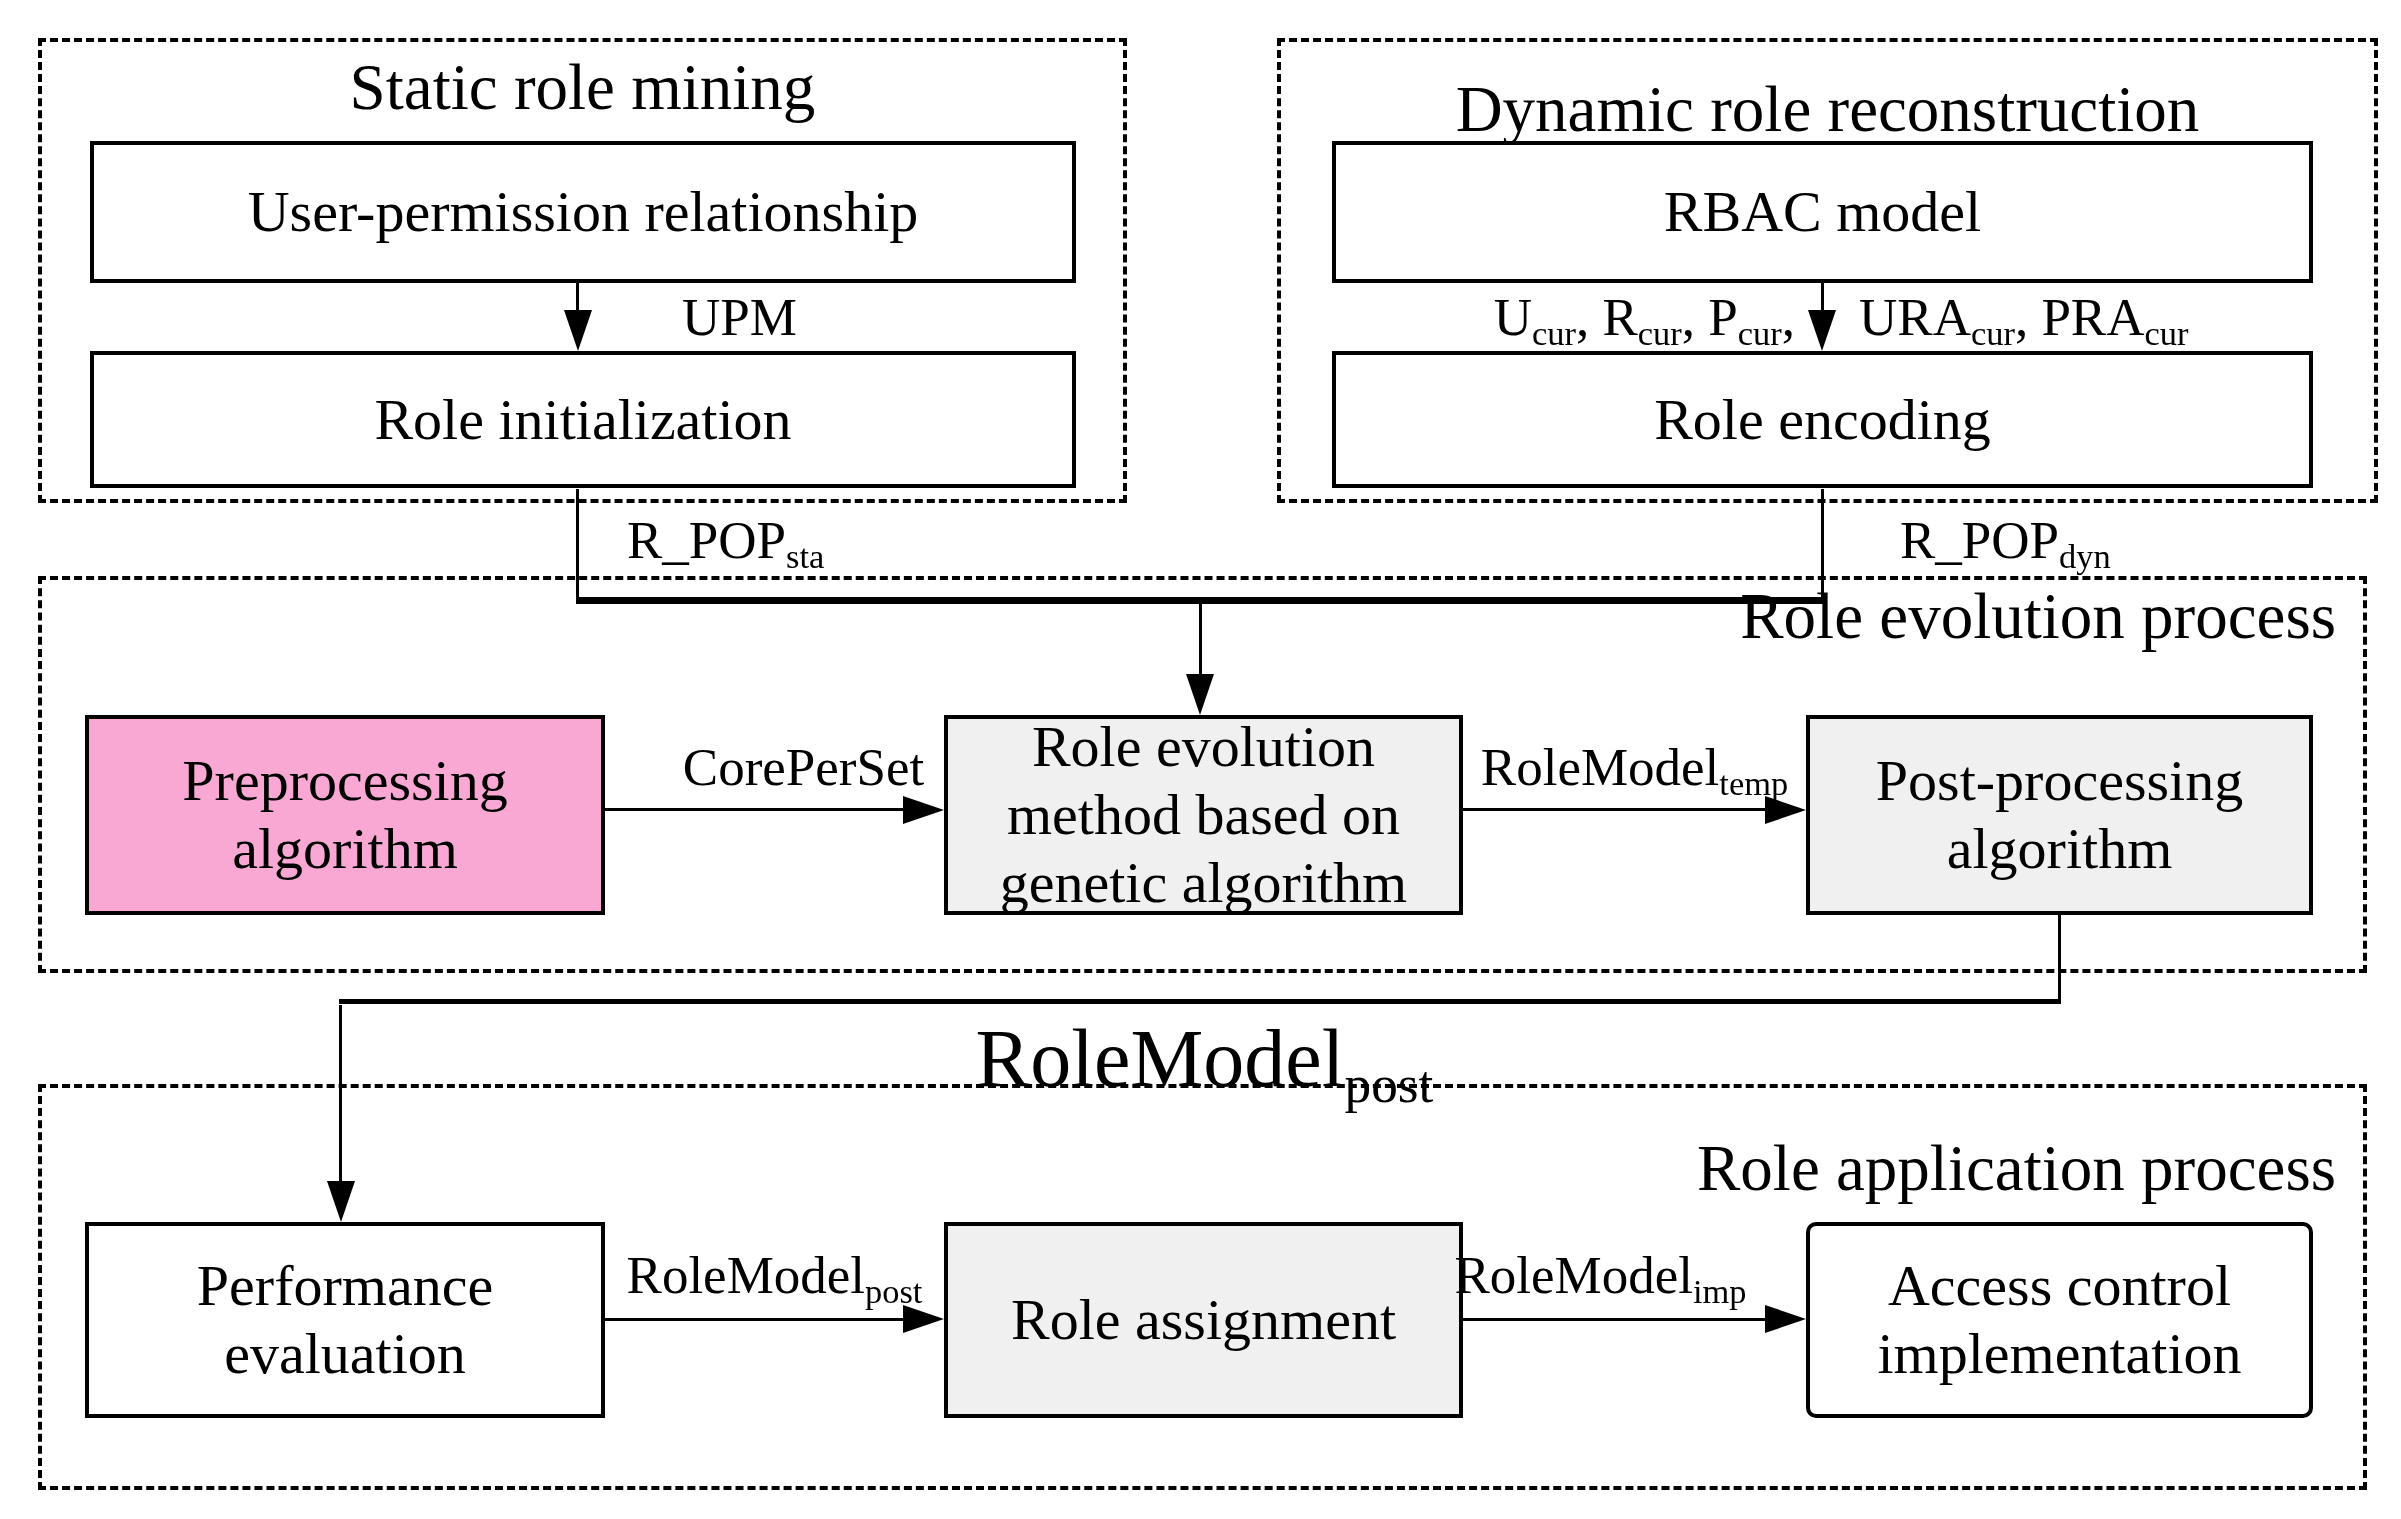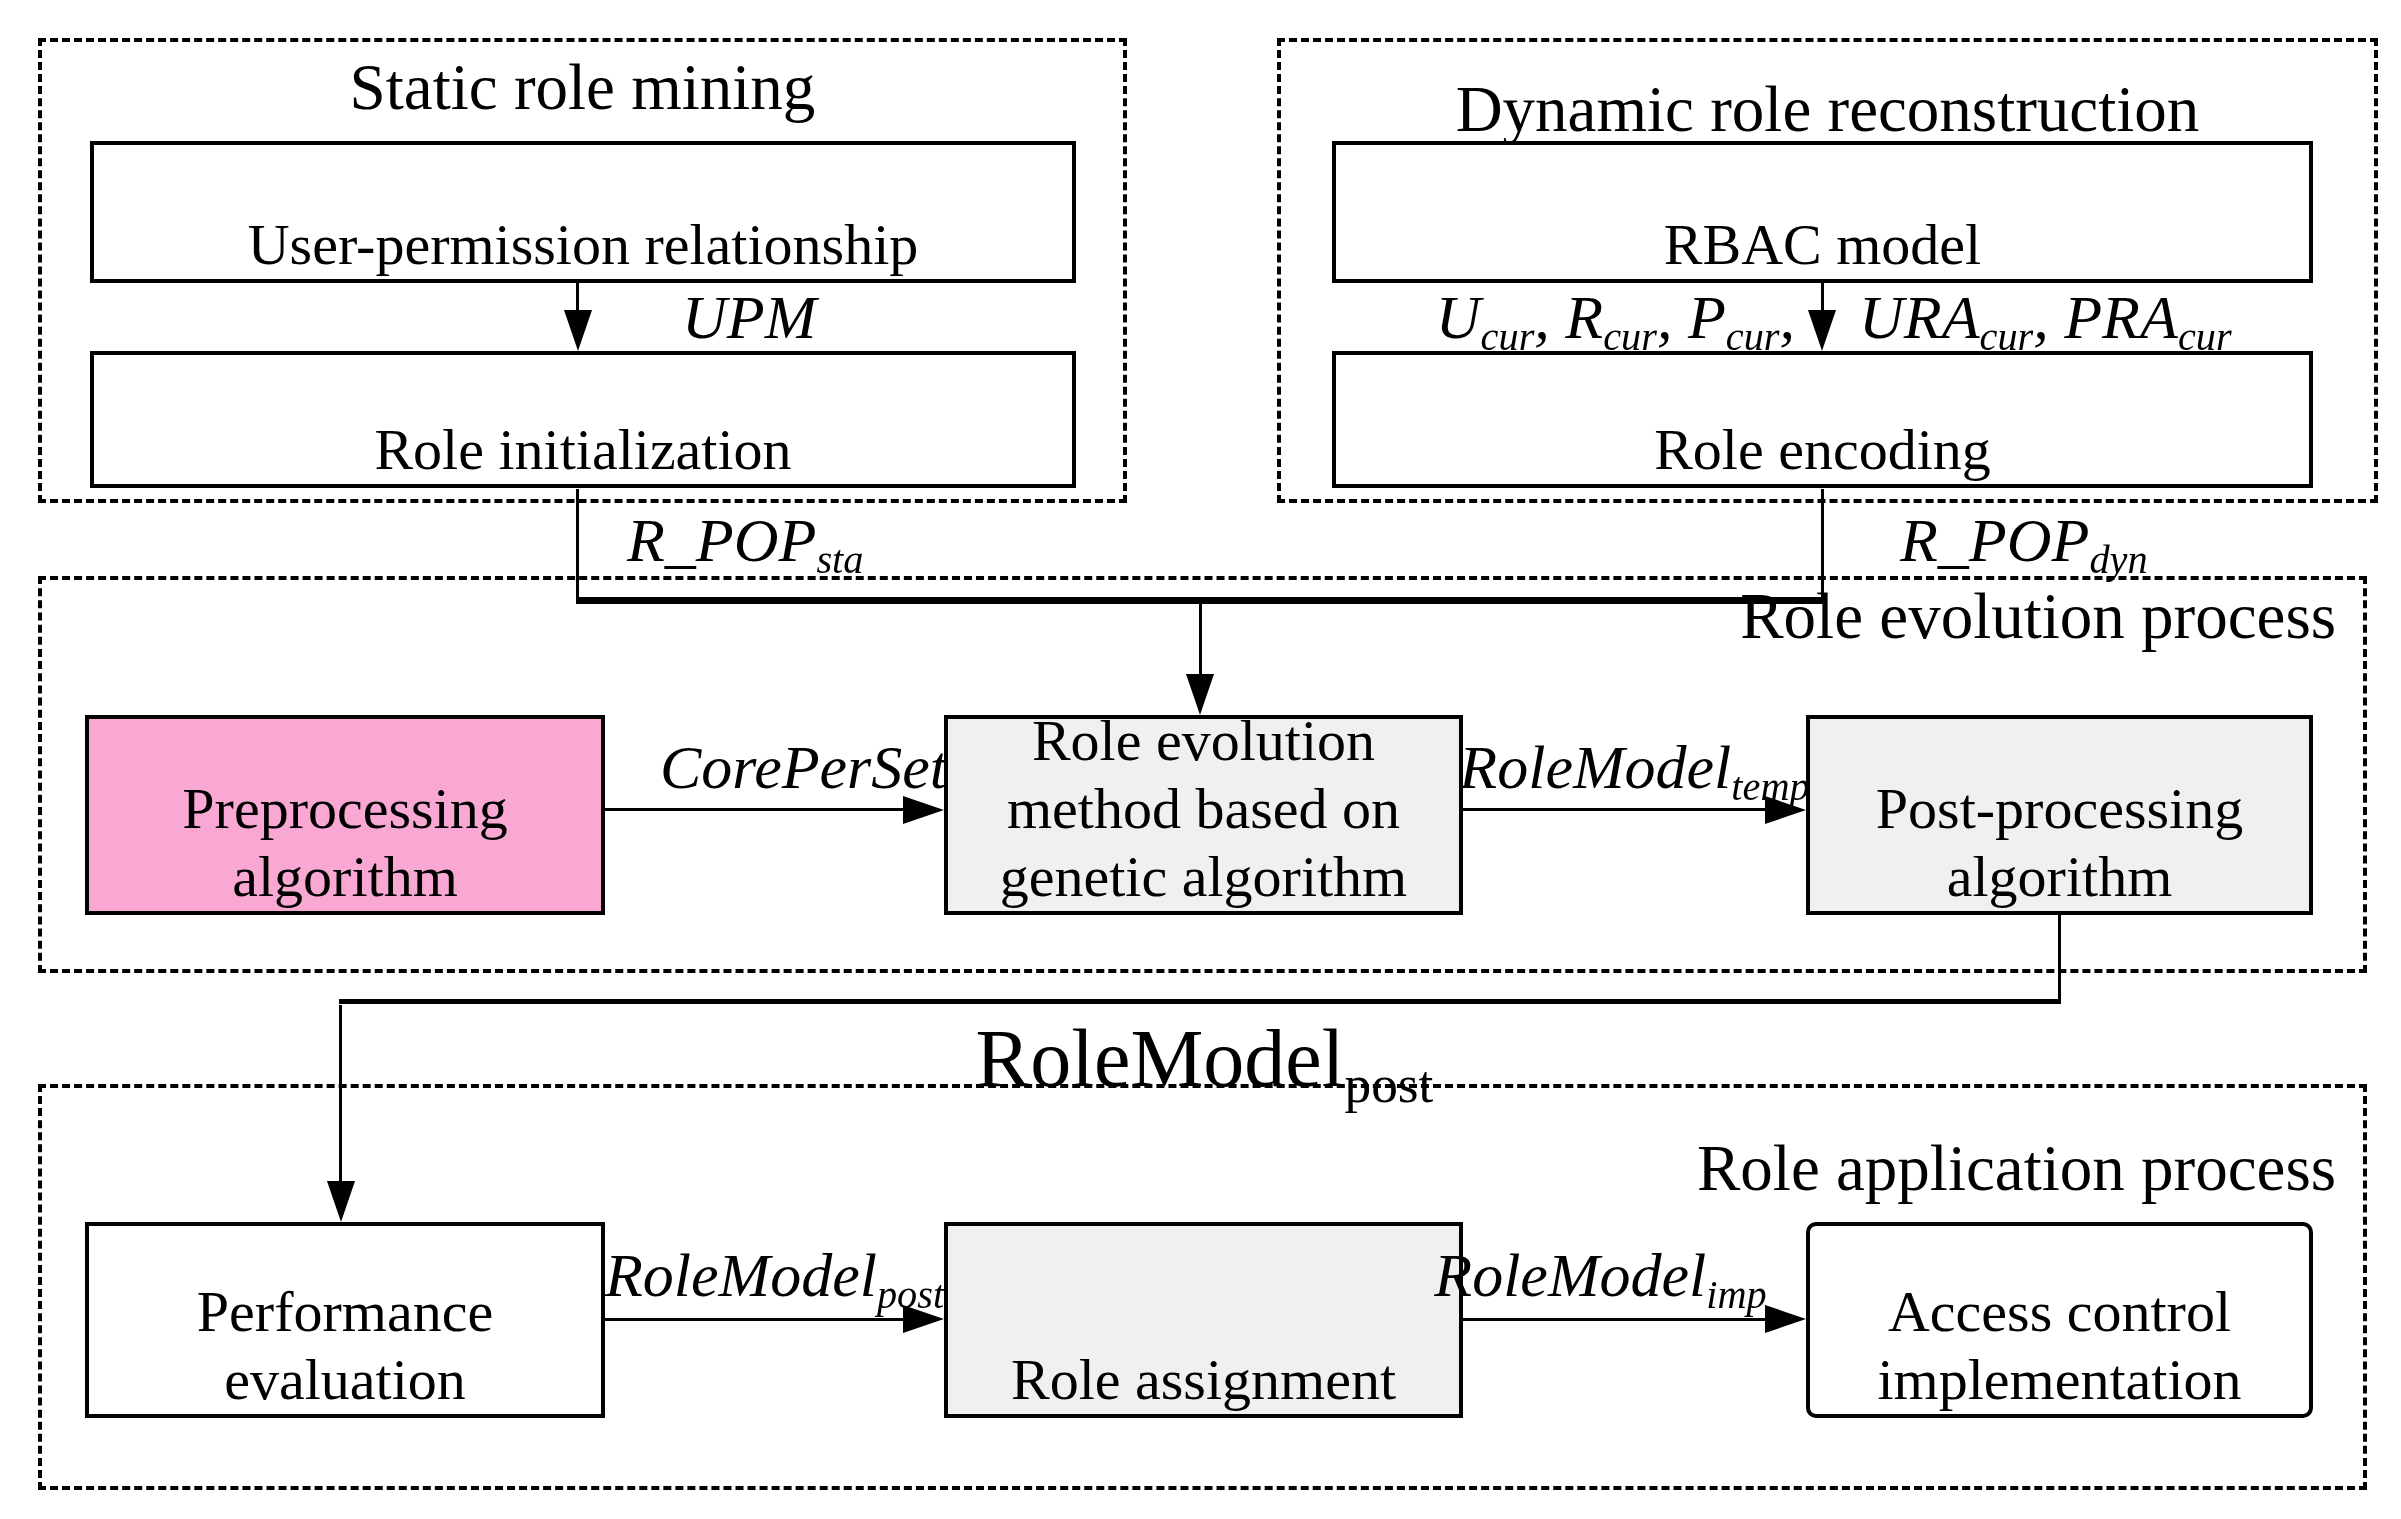--- a/index.html
+++ b/index.html
@@ -5,29 +5,29 @@
   html,body{margin:0;padding:0;background:#ffffff;}
   .canvas{
     position:relative;width:2401px;height:1520px;background:#ffffff;
     font-family:"Liberation Serif","DejaVu Serif",serif;color:#000;overflow:hidden;
   }
   .group{position:absolute;border:4.3px dashed #000;box-sizing:border-box;}
   .gtitle{position:absolute;font-size:65px;line-height:77px;white-space:nowrap;}
   .gtitle.center{text-align:center;}
   .node{
     position:absolute;border:4.3px solid #000;box-sizing:border-box;background:#ffffff;
-    display:flex;align-items:flex-end;justify-content:center;
+    display:flex;align-items:center;justify-content:center;
     text-align:center;font-size:58px;line-height:68px;padding:0 24px;
   }
   .hline,.vline{position:absolute;background:#000;}
   .ah-down{position:absolute;width:0;height:0;
     border-left:14.5px solid transparent;border-right:14.5px solid transparent;border-top:41px solid #000;}
   .ah-right{position:absolute;width:0;height:0;
     border-top:14.5px solid transparent;border-bottom:14.5px solid transparent;border-left:41px solid #000;}
-  .elabel{position:absolute;font-size:62px;line-height:65px;white-space:nowrap;font-style:italic;}
+  .elabel{position:absolute;font-size:53px;line-height:65px;white-space:nowrap;}
   .elabel.center{display:flex;justify-content:center;}
   .biglabel{position:absolute;font-size:82px;line-height:96px;white-space:nowrap;display:flex;justify-content:center;}
   sub{font-size:0.65em;line-height:0;vertical-align:-0.30em;}
 </style>
 </head>
 <body>
 
 <div class="canvas">
 
   <div class="group" style="left:38px;top:38px;width:1089px;height:465px;"></div>

